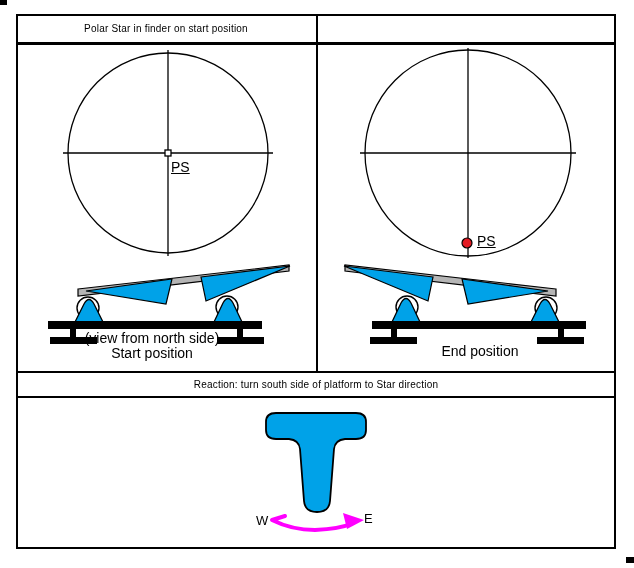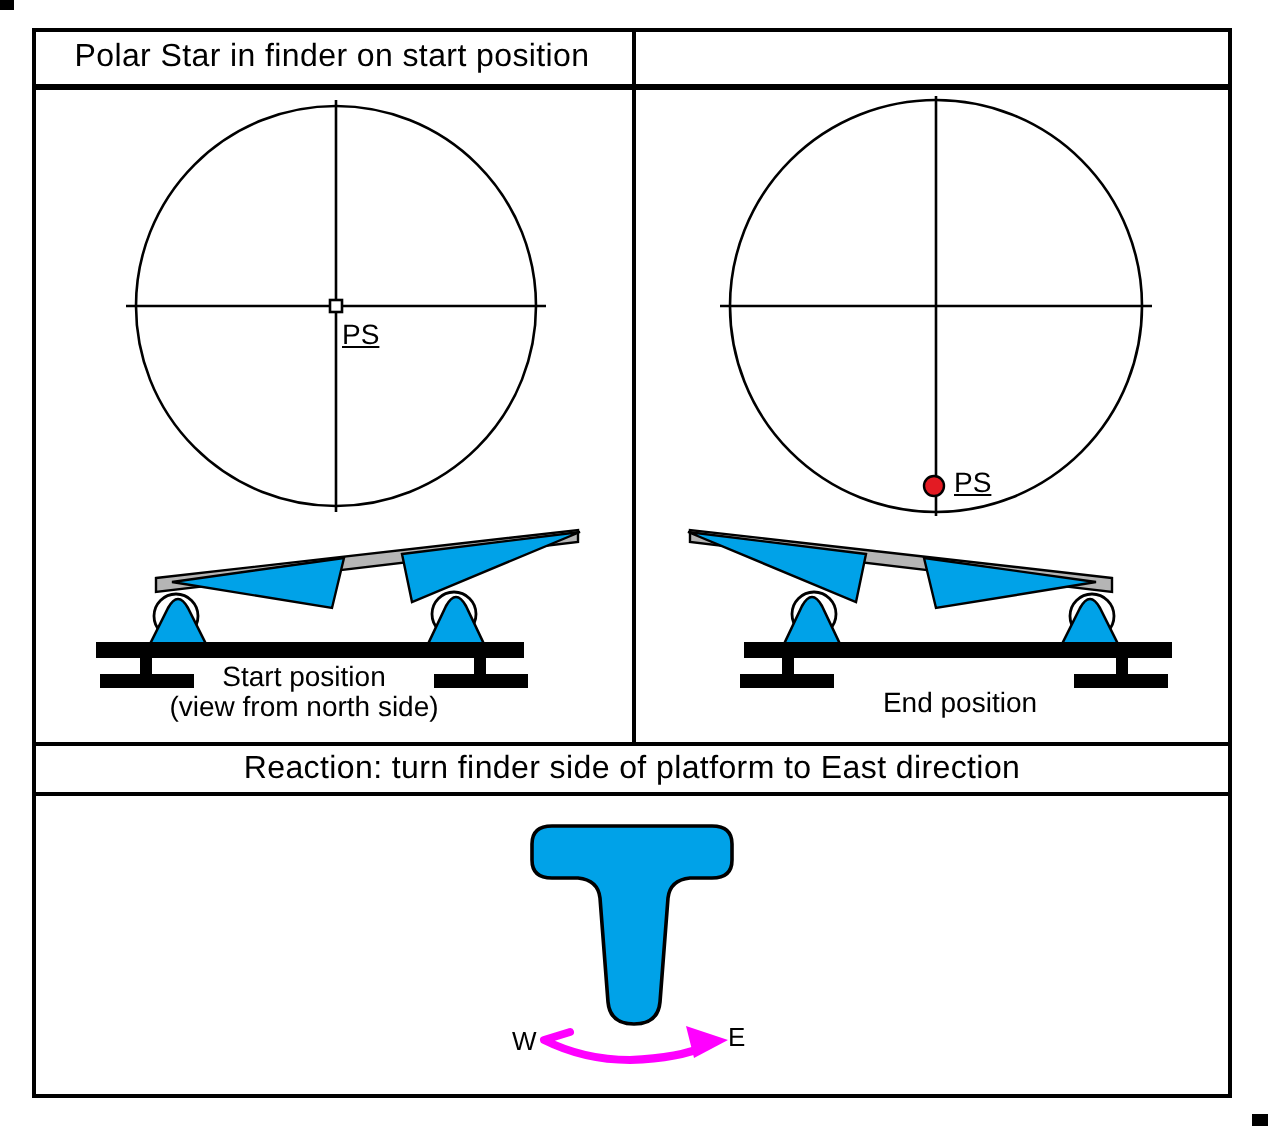--- a/index.html
+++ b/index.html
@@ -1,21 +1,21 @@
 <!DOCTYPE html>
 <html><head>
 <meta charset="utf-8">
 <style>
   html,body{margin:0;padding:0;background:#fff;}
   #stage{position:relative;width:634px;height:568px;background:#fff;overflow:hidden;
          font-family:"Liberation Sans", sans-serif;color:#000;}
   .abs{position:absolute;}
   .line{position:absolute;background:#000;}
   .cell-text{position:absolute;display:flex;align-items:center;justify-content:center;
-             font-size:16px;letter-spacing:.2px;}
+             font-size:10px;letter-spacing:.2px;}
   .caption{position:absolute;text-align:center;font-size:14px;line-height:15px;}
   .ps{position:absolute;font-size:14px;text-decoration:underline;}
   .we{position:absolute;font-size:13px;}
   svg{position:absolute;left:0;top:0;}
 </style>
 </head>
 <body>
 
 <div id="stage">
 
@@ -68,25 +68,25 @@
     <path d="M285,516 L272,520 Q292,530 315,530 Q340,529 353,523" fill="none" stroke-width="4" stroke-linecap="round" stroke-linejoin="round" stroke="#FF00FF"></path>
     <polygon points="364,520 343,513 347,529" fill="#FF00FF"></polygon>
   </svg>
 
   <div class="cell-text" style="left:18px;top:16px;width:296px;height:25px;">Polar Star in finder on start position</div>
 
   <div class="ps" style="left:171px;top:159px;">PS</div>
   <div class="ps" style="left:477px;top:233px;">PS</div>
 
   <div class="caption" style="left:52px;top:331px;width:200px;">
+    <div>(view from north side)</div>
     <div>Start position</div>
-    <div>(view from north side)</div>
   </div>
   <div class="caption" style="left:380px;top:331px;width:200px;margin-top:13px;">
     <div>End position</div>
   </div>
 
-  <div class="cell-text" style="left:18px;top:373px;width:596px;height:23px;">Reaction: turn finder side of platform to East direction</div>
+  <div class="cell-text" style="left:18px;top:373px;width:596px;height:23px;">Reaction: turn south side of platform to Star direction</div>
 
   <div class="we" style="left:256px;top:513px;">W</div>
   <div class="we" style="left:364px;top:511px;">E</div>
 
 </div>
 
 </body></html>

